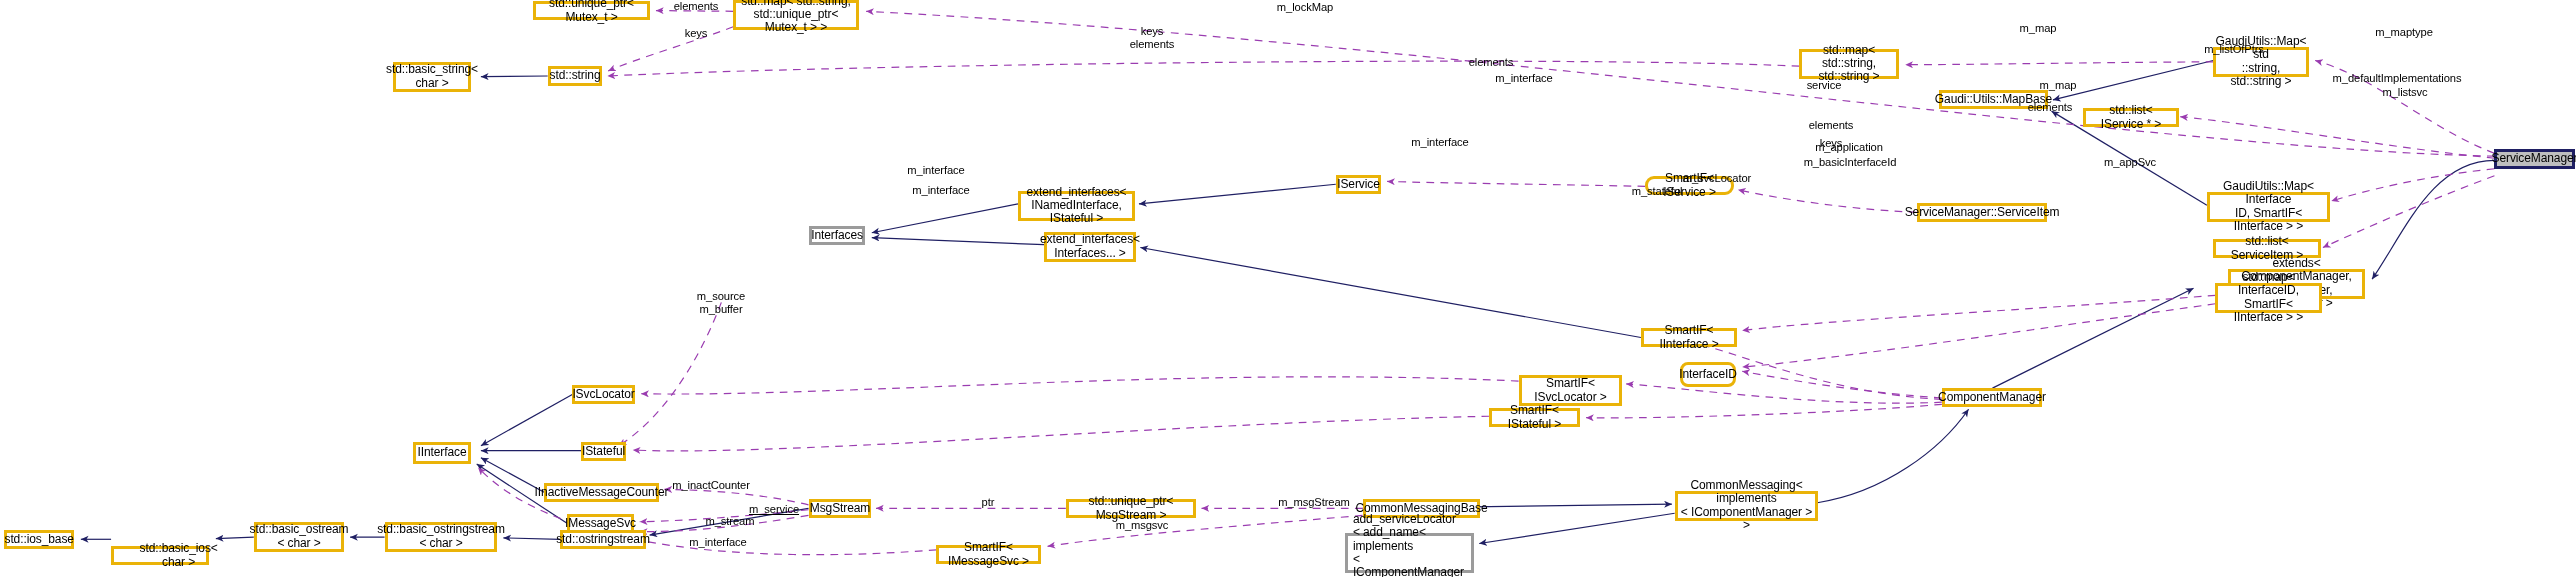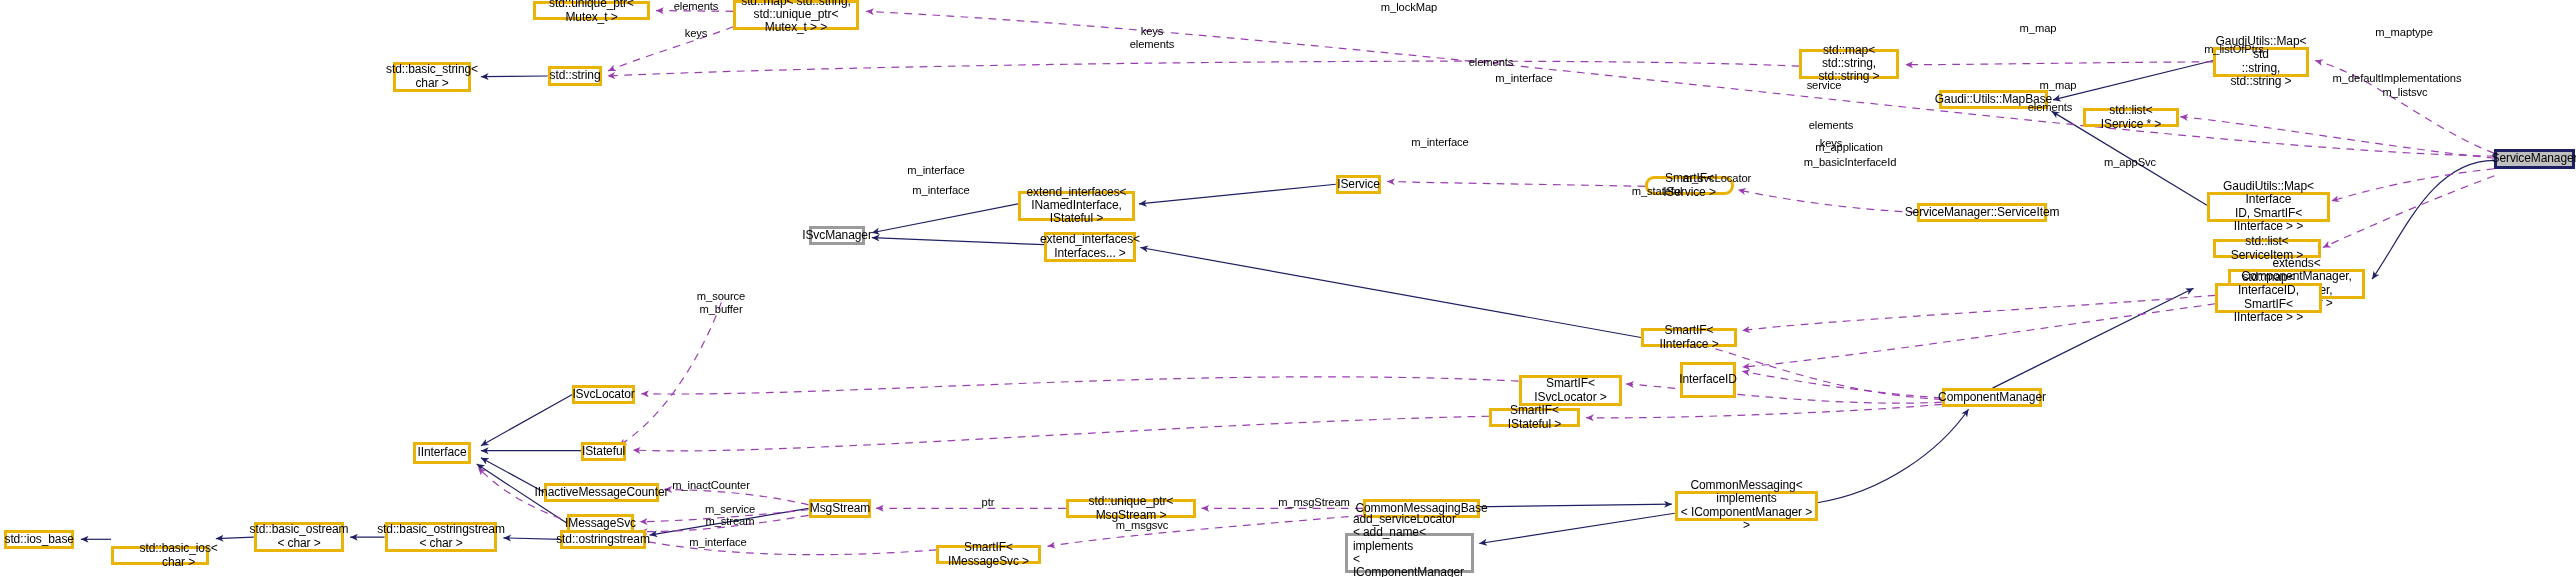--- a/index.html
+++ b/index.html
@@ -138,37 +138,37 @@
   <div class="node" style="left: 393px; top: 62px; width: 78px; height: 29.5px;">std::basic_string&lt;
 char &gt;</div>
   <div class="node" style="left: 548px; top: 66px; width: 54px; height: 19.7px;">std::string</div>
   <div class="node" style="left: 1799px; top: 49px; width: 100px; height: 29.5px;">std::map&lt; std::string,
 std::string &gt;</div>
   <div class="node" style="left: 2213px; top: 47px; width: 96px; height: 29.5px;">GaudiUtils::Map&lt; std
 ::string, std::string &gt;</div>
   <div class="node filled" style="left: 2494px; top: 149px; width: 81px; height: 20.4px;">ServiceManager</div>
   <div class="node" style="left: 1939px; top: 90px; width: 109px; height: 19px;">Gaudi::Utils::MapBase</div>
   <div class="node" style="left: 2083px; top: 108px; width: 96px; height: 19px;">std::list&lt; IService * &gt;</div>
-  <div class="node gray-border" style="left: 809px; top: 226px; width: 56px; height: 19px;">ISvcManager</div>
+  <div class="node gray-border" style="left: 809px; top: 226px; width: 56px; height: 19px;">Interfaces</div>
   <div class="node" style="left: 1018px; top: 191px; width: 117px; height: 29.5px;">extend_interfaces&lt;
 INamedInterface, IStateful &gt;</div>
   <div class="node" style="left: 1044px; top: 232px; width: 92px; height: 29.5px;">extend_interfaces&lt;
 Interfaces... &gt;</div>
   <div class="node" style="left: 1336px; top: 175px; width: 45px; height: 19px;">IService</div>
   <div class="node" style="left: 1645px; top: 176px; width: 89px; height: 19px; border-radius: 9px;">SmartIF&lt; IService &gt;</div>
   <div class="node" style="left: 1917px; top: 203px; width: 130px; height: 19px;">ServiceManager::ServiceItem</div>
   <div class="node" style="left: 2207px; top: 192px; width: 123px; height: 29.5px;">GaudiUtils::Map&lt; Interface
 ID, SmartIF&lt; IInterface &gt; &gt;</div>
   <div class="node" style="left: 2213px; top: 239px; width: 108px; height: 19px;">std::list&lt; ServiceItem &gt;</div>
   <div class="node" style="left: 2228px; top: 269px; width: 137px; height: 29.5px;">extends&lt; ComponentManager,
 ISvcManager, ISvcLocator &gt;</div>
   <div class="node" style="left: 2215px; top: 283px; width: 107px; height: 29.5px;">std::map&lt; InterfaceID,
 SmartIF&lt; IInterface &gt; &gt;</div>
   <div class="node" style="left: 1641px; top: 328px; width: 96px; height: 19px;">SmartIF&lt; IInterface &gt;</div>
-  <div class="node" style="left: 1680px; top: 362px; width: 56px; height: 36px;">InterfaceID</div>
+  <div class="node" style="left: 1680px; top: 362px; width: 56px; height: 25px; border-radius: 8px;">InterfaceID</div>
   <div class="node" style="left: 1519px; top: 375px; width: 103px; height: 31px;">SmartIF&lt; ISvcLocator &gt;</div>
   <div class="node" style="left: 1489px; top: 408px; width: 91px; height: 19px;">SmartIF&lt; IStateful &gt;</div>
   <div class="node" style="left: 1942px; top: 388px; width: 100px; height: 19px;">ComponentManager</div>
   <div class="node" style="left: 413px; top: 442px; width: 58px; height: 22px;">IInterface</div>
   <div class="node" style="left: 572px; top: 385px; width: 63px; height: 19px;">ISvcLocator</div>
   <div class="node" style="left: 581px; top: 442px; width: 45px; height: 19px;">IStateful</div>
   <div class="node" style="left: 544px; top: 483px; width: 115px; height: 19px;">IInactiveMessageCounter</div>
   <div class="node" style="left: 567px; top: 514px; width: 67px; height: 19px;">IMessageSvc</div>
   <div class="node" style="left: 809px; top: 499px; width: 62px; height: 19px;">MsgStream</div>
   <div class="node" style="left: 1066px; top: 499px; width: 130px; height: 19px;">std::unique_ptr&lt; MsgStream &gt;</div>
@@ -183,21 +183,21 @@
   <div class="node" style="left: 111px; top: 546px; width: 98px; height: 19px; padding-left: 40px;">std::basic_ios&lt; char &gt;</div>
   <div class="node" style="left: 254px; top: 522px; width: 90px; height: 29.5px;">std::basic_ostream
 &lt; char &gt;</div>
   <div class="node" style="left: 385px; top: 522px; width: 112px; height: 29.5px;">std::basic_ostringstream
 &lt; char &gt;</div>
   <div class="node" style="left: 560px; top: 530px; width: 86px; height: 19px;">std::ostringstream</div>
 
   <div id="edge-label-host">
       <div class="edge-label" style="left: 696px; top: 0px;">elements</div>
       <div class="edge-label" style="left: 696px; top: 27px;">keys</div>
-      <div class="edge-label" style="left: 1409px; top: 1.4px;">m_lockMap</div>
+      <div class="edge-label" style="left: 1305px; top: 1.4px;">m_lockMap</div>
       <div class="edge-label" style="left: 1152px; top: 25px;">keys
 elements</div>
       <div class="edge-label" style="left: 2038px; top: 22px;">m_map</div>
       <div class="edge-label" style="left: 2404px; top: 26px;">m_maptype</div>
       <div class="edge-label" style="left: 2234px; top: 43px;">m_listOfPtrs</div>
       <div class="edge-label" style="left: 1491px; top: 56px;">elements</div>
       <div class="edge-label" style="left: 2130px; top: 156px;">m_appSvc</div>
       <div class="edge-label" style="left: 1524px; top: 72px;">m_interface</div>
       <div class="edge-label" style="left: 1824px; top: 79px;">service</div>
       <div class="edge-label" style="left: 2397px; top: 72px;">m_defaultImplementations</div>
@@ -209,21 +209,21 @@
       <div class="edge-label" style="left: 721px; top: 290px;">m_source
 m_buffer</div>
       <div class="edge-label" style="left: 1440px; top: 136px;">m_interface</div>
       <div class="edge-label" style="left: 1849px; top: 141px;">m_application</div>
       <div class="edge-label" style="left: 936px; top: 164px;">m_interface</div>
       <div class="edge-label" style="left: 1850px; top: 156px;">m_basicInterfaceId</div>
       <div class="edge-label" style="left: 1698px; top: 172px; margin-left: 19px;">m_svcLocator</div>
       <div class="edge-label" style="left: 941px; top: 184px;">m_interface</div>
       <div class="edge-label" style="left: 1657px; top: 185px;">m_stateful</div>
       <div class="edge-label" style="left: 711px; top: 479px;">m_inactCounter</div>
-      <div class="edge-label" style="left: 730px; top: 503px;">m_service</div>
+      <div class="edge-label" style="left: 774px; top: 503px; text-decoration: underline;">m_service</div>
       <div class="edge-label" style="left: 730px; top: 515px;">m_stream</div>
       <div class="edge-label" style="left: 718px; top: 536px;">m_interface</div>
       <div class="edge-label" style="left: 988px; top: 496px;">ptr</div>
       <div class="edge-label" style="left: 1282px; top: 496px; margin-left: 32px;">m_msgStream</div>
       <div class="edge-label" style="left: 1142px; top: 519px;">m_msgsvc</div>
     </div>
 
 </div>
 
 

